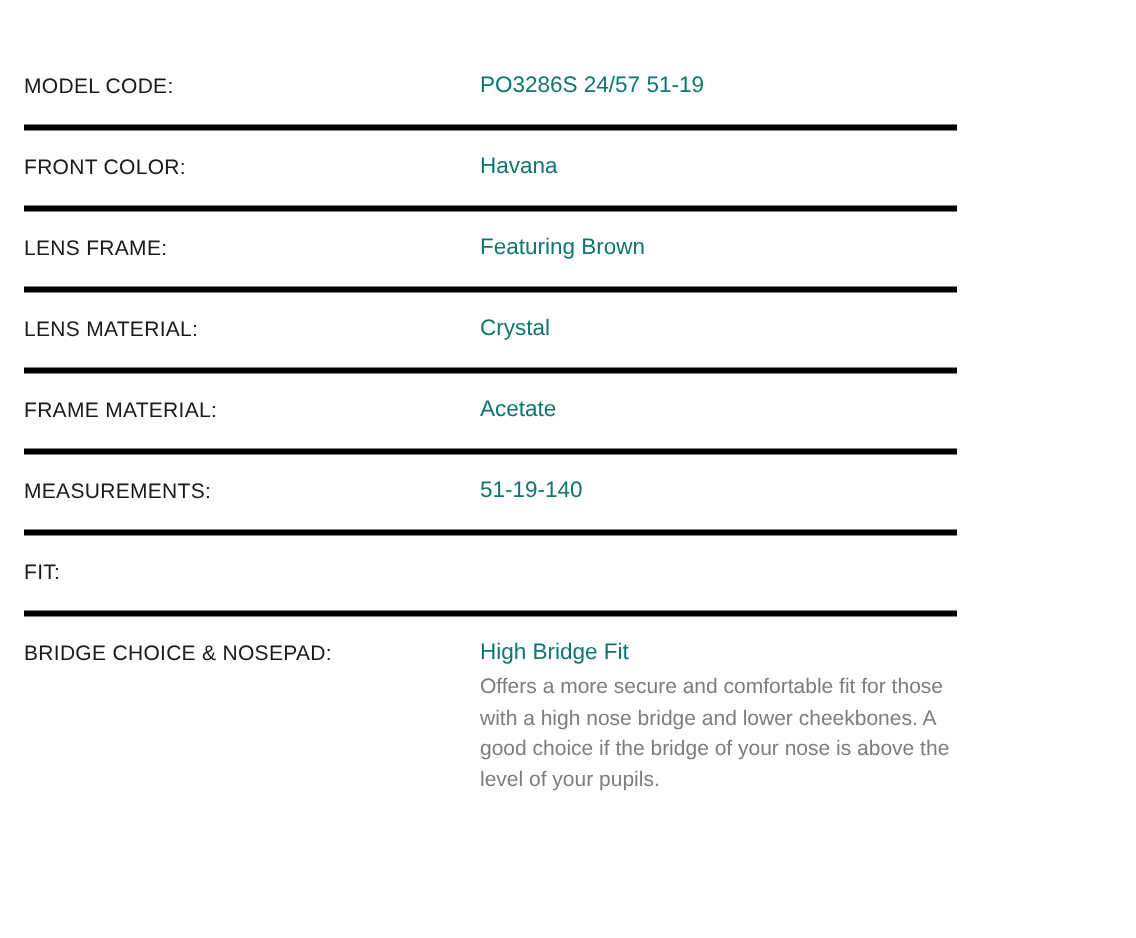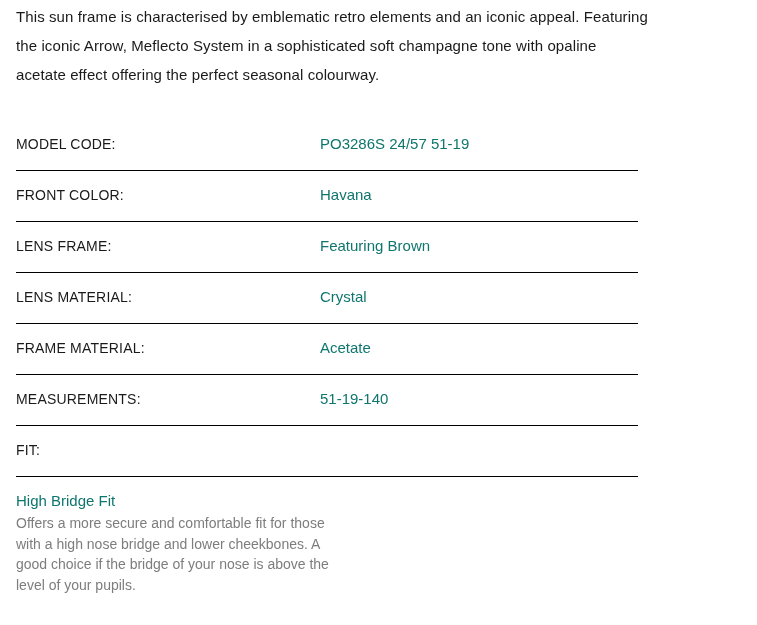--- a/index.html
+++ b/index.html
@@ -26,21 +26,21 @@
     letter-spacing: 0.1px;
   }
   .spec-table {
     margin-top: 31px;
     width: 622px;
   }
   .spec-row {
     display: flex;
     align-items: flex-start;
     padding: 16px 0 18px 0;
-    border-bottom: 1px solid #000000;
+    border-bottom: 4px solid #000000;
   }
   .spec-row:last-child {
     border-bottom: none;
   }
   .spec-label {
     width: 304px;
     flex: 0 0 304px;
     font-size: 14px;
     line-height: 16px;
     color: #1a1a1a;
@@ -64,21 +64,20 @@
   }
   .spec-description:empty {
     display: none;
   }
 </style>
 </head>
 <body>
 
 <div class="container">
 
-  <p class="intro">This sun frame is characterised by emblematic retro elements and an iconic appeal. Featuring the iconic Arrow, Meflecto System in a sophisticated soft champagne tone with opaline acetate effect offering the perfect seasonal colourway.</p>
 
   <div class="spec-table">
 
     <div class="spec-row">
       <div class="spec-label">MODEL CODE:</div>
       <div class="spec-value-cell">
         <div class="spec-value">PO3286S 24/57 51-19</div>
       </div>
     </div>
 
@@ -115,20 +114,21 @@
       <div class="spec-value-cell">
         <div class="spec-value">51-19-140</div>
       </div>
     </div>
 
     <div class="spec-row">
       <div class="spec-label">FIT:</div>
     </div>
 
     <div class="spec-row">
+      <div class="spec-label">BRIDGE CHOICE &amp; NOSEPAD:</div>
       <div class="spec-value-cell">
         <div class="spec-value">High Bridge Fit</div>
         <div class="spec-description">Offers a more secure and comfortable fit for those with a high nose bridge and lower cheekbones. A good choice if the bridge of your nose is above the level of your pupils.</div>
       </div>
     </div>
 
   </div>
 </div>
 
 </body></html>

